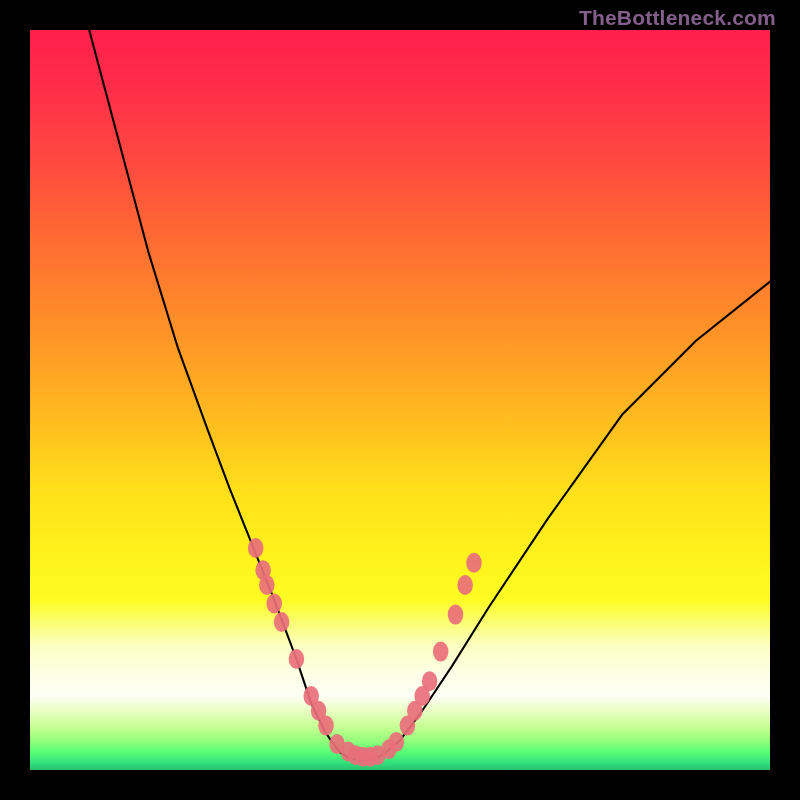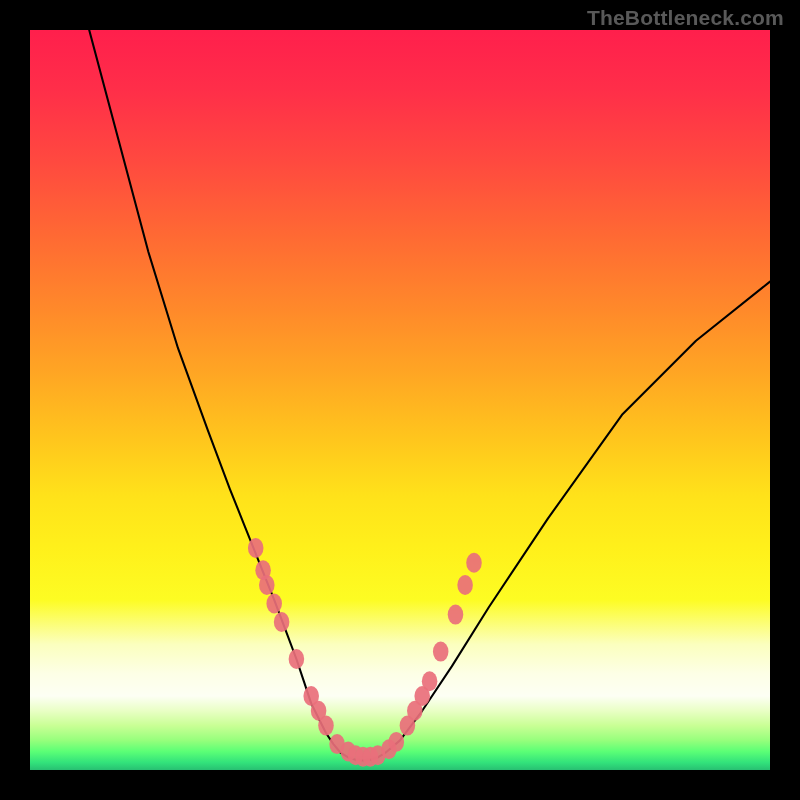--- a/index.html
+++ b/index.html
@@ -13,22 +13,22 @@
   }
   .outer {
     position: relative;
     width: 800px;
     height: 800px;
     background: #000;
   }
   .watermark {
     position: absolute;
     top: 6px;
-    right: 16px;
-    color: #a3a3a3;
+    right: 24px;
+    color: #f0abfc;
     opacity: 0.55;
     font-size: 21px;
     font-weight: 600;
     letter-spacing: 0.2px;
     user-select: none;
   }
   .plot {
     position: absolute;
     left: 30px;
     top: 30px;

